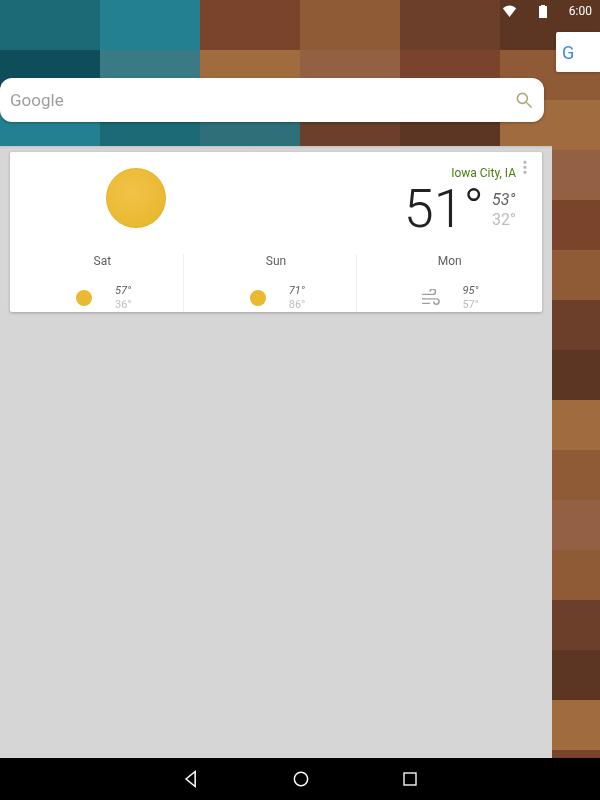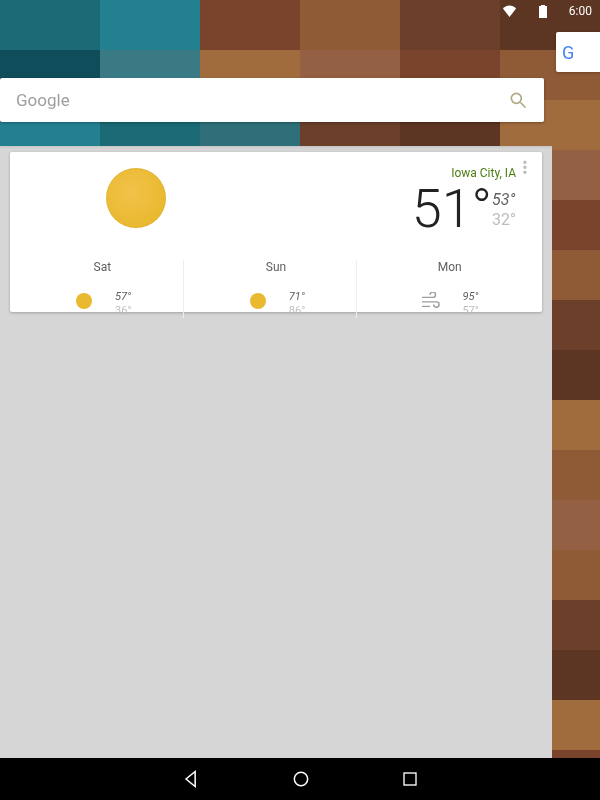--- a/index.html
+++ b/index.html
@@ -41,23 +41,23 @@
     flex:1; background:#d6d6d6; padding:6px 10px 0 10px; position:relative;
   }
   .panel-body::before{
     content:""; position:absolute; left:0; right:0; top:0; height:3px;
     background:linear-gradient(rgba(0,0,0,.08),transparent);
   }
 
   
   .search-bar {
     position:absolute; left:0; right:8px; top:78px; height:44px;
-    background:#fff; border-radius:2px;
+    background:#fff; border-radius:12px;
     box-shadow:0 1px 3px rgba(0,0,0,.3);
-    display:flex; align-items:center; padding:0 16px;
+    display:flex; align-items:center; padding:0 10px;
     color:#9e9e9e;
     gap:12px;
   }
   .search-placeholder { flex:1; font-size:17px; color:#9e9e9e; }
   .search-icon-slot svg { display:block; }
 
   
   .card {
     background:#fff; border-radius:2px;
     box-shadow:0 1px 3px rgba(0,0,0,.25);
@@ -73,34 +73,34 @@
   .overflow-dots span{display:block;height:5px;}
 
   .today-left { flex:1.2; display:flex; justify-content:center; align-items:flex-start; padding-top:2px; }
   .sun-big {
     width:60px; height:60px; border-radius:50%;
     background:radial-gradient(circle at 42% 40%, #f2c24b 0%, #e9b930 70%, #e2b028 100%);
     box-shadow:0 0 0 1px rgba(0,0,0,.03) inset;
   }
   .today-right { flex:1.4; display:flex; flex-direction:column; align-items:flex-end; padding-right:14px; }
   .location { font-size:12px; color:#4d7c0f; margin-bottom:2px; }
-  .temp-row { display:flex; align-items:flex-start; gap:0; }
+  .temp-row { display:flex; align-items:flex-start; gap:8px; }
   .temp-now { font-size:54px; font-weight:300; color:#222; line-height:1; }
   .hilo { display:flex; flex-direction:column; font-size:16px; line-height:1.25; padding-top:8px; }
   .hi { color:#5f5f5f;font-style:italic; }
   .lo { color:#bdbdbd; }
 
-  .forecast-row { display:flex; margin-top:8px; }
+  .forecast-row { display:flex; margin-top:2px; }
   .fday {
     flex:1; display:flex; align-items:center; justify-content:center;
     gap:12px; position:relative; flex-direction:column;
   }
   .fday + .fday { border-left:1px solid #eee;padding-left:12px; }
   .fday-label { font-size:12px; color:#5f5f5f; margin-bottom:4px; }
-  .fday-body { display:flex; align-items:flex-start; gap:20px; }
+  .fday-body { display:flex; align-items:center; gap:20px; }
   .fday-icon { width:22px; height:22px; display:flex; align-items:center; justify-content:center; }
   .sun-sm { width:16px; height:16px; border-radius:50%; background:#e9b930; }
   .ftemps { display:flex; flex-direction:column; font-size:11px; line-height:1.25; }
   .ftemps .hi{color:#5f5f5f}.ftemps .lo{color:#bdbdbd}
 
   
   .navbar {
     position:absolute; left:0; right:0; bottom:0; height:42px;
     background:#000; display:flex; align-items:center; justify-content:center; gap:90px;
   }

